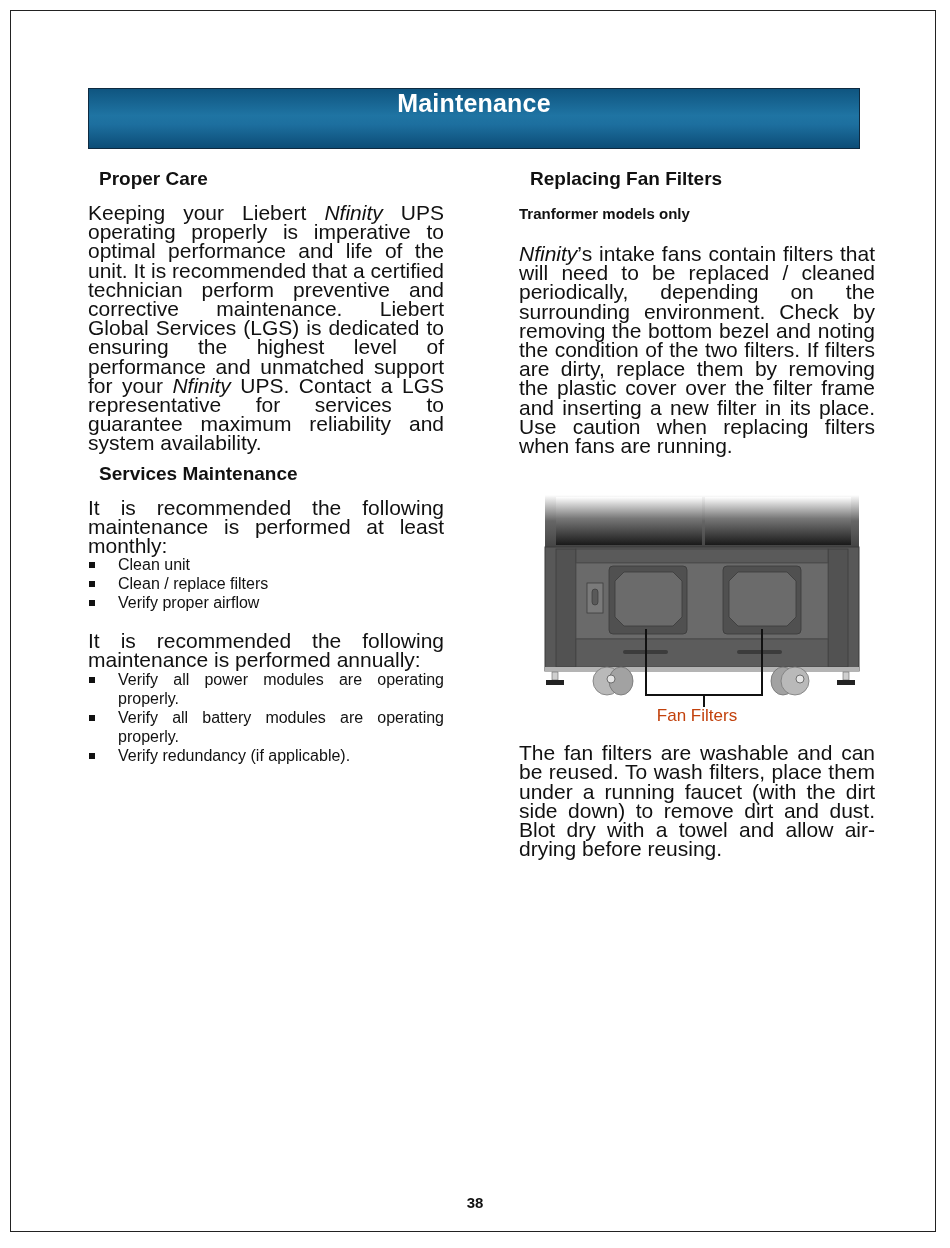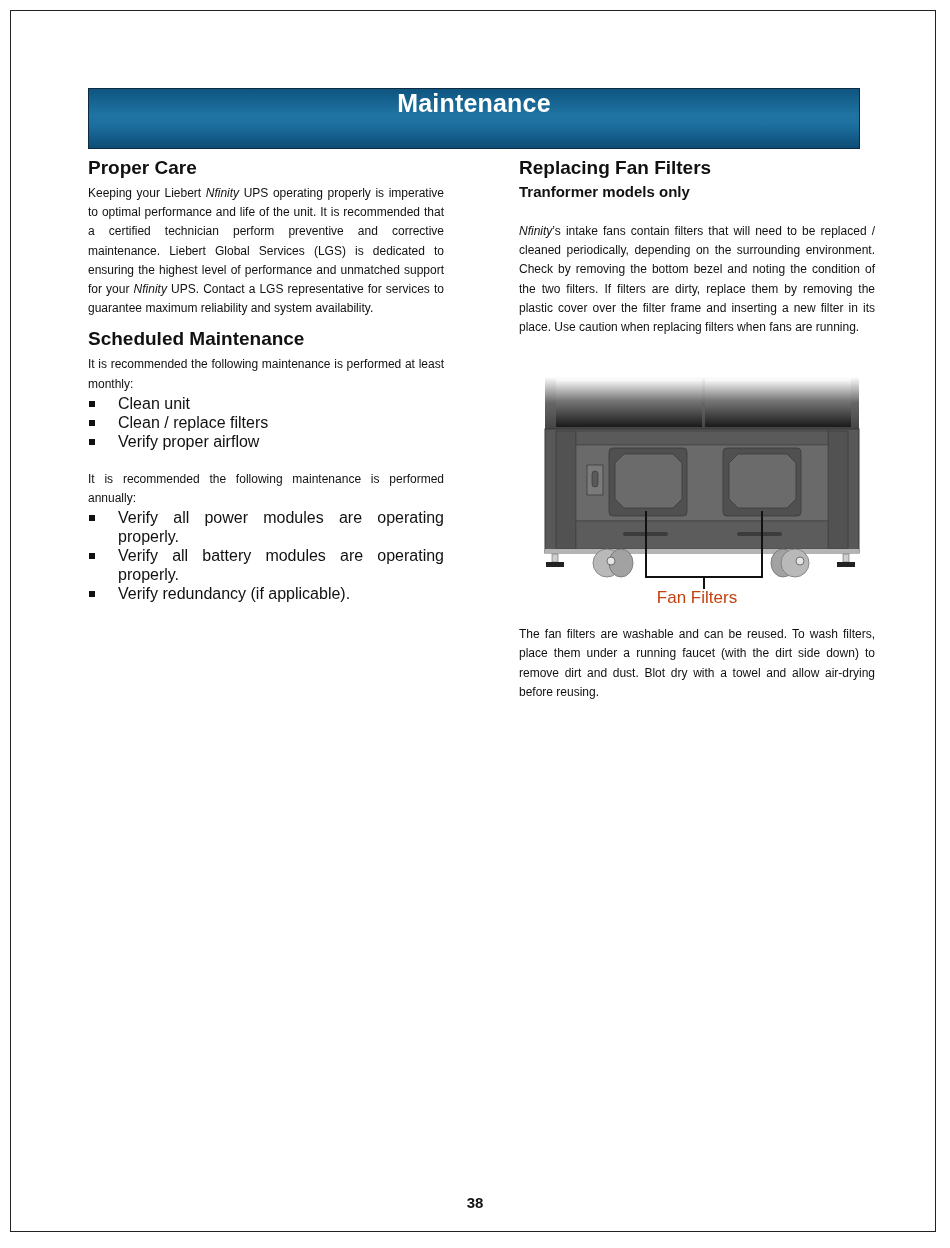--- a/index.html
+++ b/index.html
@@ -5,23 +5,23 @@
   html, body { margin: 0; padding: 0; background: #ffffff; }
   body { width: 950px; height: 1248px; position: relative; font-family: "Liberation Sans", sans-serif; color: #111; }
   .page-frame { position: absolute; left: 10px; top: 10px; width: 926px; height: 1222px; border: 1.5px solid #222; box-sizing: border-box; }
   .banner { position: absolute; left: 88px; top: 88px; width: 772px; height: 61px; box-sizing: border-box; border: 1px solid #0e2a40;
     background: linear-gradient(to bottom, #0f5580 0%, #1f74a3 45%, #1d6f9f 60%, #0c4d77 100%);
     display: flex; align-items: flex-start; justify-content: center; }
   .banner-title { color: #ffffff; font-size: 25px; font-weight: bold; letter-spacing: 0.2px; }
   .col { position: absolute; top: 155px; width: 356px; }
   .col-left { left: 88px; }
   .col-right { left: 519px; }
-  h2 { font-size: 19px; font-weight: bold; margin: 0; line-height: 26px; }
+  h2 { font-size: 19px; font-weight: bold; margin: 11px; line-height: 26px; }
   h3 { font-size: 15px; font-weight: bold; margin: 0; line-height: 22px; }
-  p { margin: 0; font-size: 12px; line-height: 19.2px; text-align: justify; }
+  p { margin: 0; font-size: 21px; line-height: 19.2px; text-align: justify; }
   .mt-sec { margin-top: 8px; }
   .mt-para { margin-top: 3px; }
   .gap { height: 19px; }
   ul.sq { list-style: none; margin: 0; padding: 0; }
   ul.sq li { position: relative; padding-left: 30px; font-size: 16px; line-height: 19px; text-align: justify; }
   ul.sq li::before { content: ""; position: absolute; left: 1px; top: 7px; width: 6px; height: 6px; background: #111; }
   .figure { position: relative; width: 356px; height: 250px; margin-top: 38px; }
   .fig-label { position: absolute; left: 0; width: 100%; top: 213px; text-align: center; font-size: 17px; color: #c2410c; }
   .page-number { position: absolute; left: 0; width: 950px; top: 1194px; text-align: center; font-size: 15px; font-weight: bold; }
   i.em { font-style: italic; }
@@ -32,21 +32,21 @@
 <div class="page-frame"></div>
 
 <div class="banner">
   <span class="banner-title">Maintenance</span>
 </div>
 
 <div class="col col-left">
   <h2>Proper Care</h2>
   <p class="mt-para"><span>Keeping your Liebert </span><i class="em">Nfinity</i><span> UPS operating properly is imperative to optimal performance and life of the unit.  It is recommended that a certified technician perform preventive and corrective maintenance.  Liebert Global Services (LGS) is dedicated to ensuring the highest level of performance and unmatched support for your </span><i class="em">Nfinity</i><span> UPS.  Contact a LGS representative for services to guarantee maximum reliability and system availability.</span></p>
 
-  <h2 class="mt-sec">Scheduled Maintenance</h2>
+  <h2 class="mt-sec">Services Maintenance</h2>
   <p class="mt-para">It is recommended the following maintenance is performed at least monthly:</p>
   <ul class="sq">
     <li>Clean unit</li>
     <li>Clean / replace filters</li>
     <li>Verify proper airflow</li>
   </ul>
   <div class="gap"></div>
   <p>It is recommended the following maintenance is performed annually:</p>
   <ul class="sq">
     <li>Verify all power modules are operating properly.</li>

